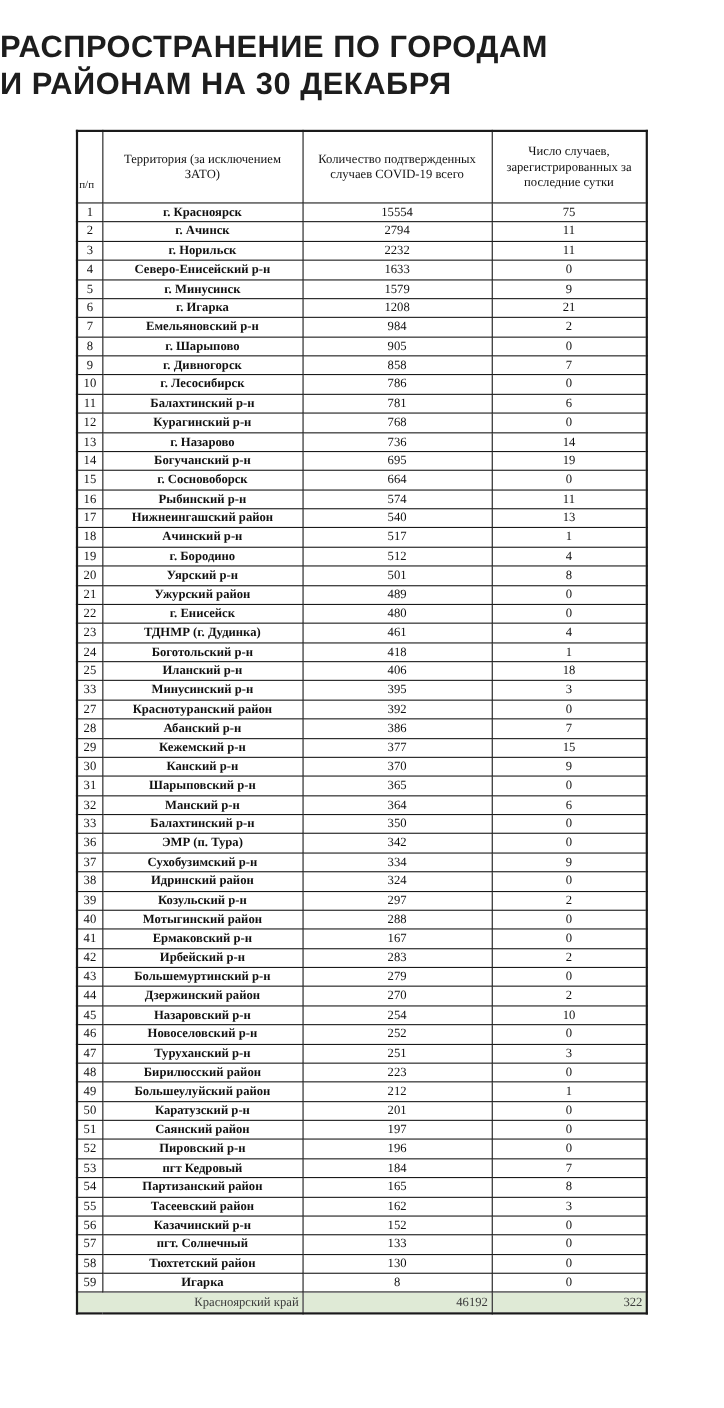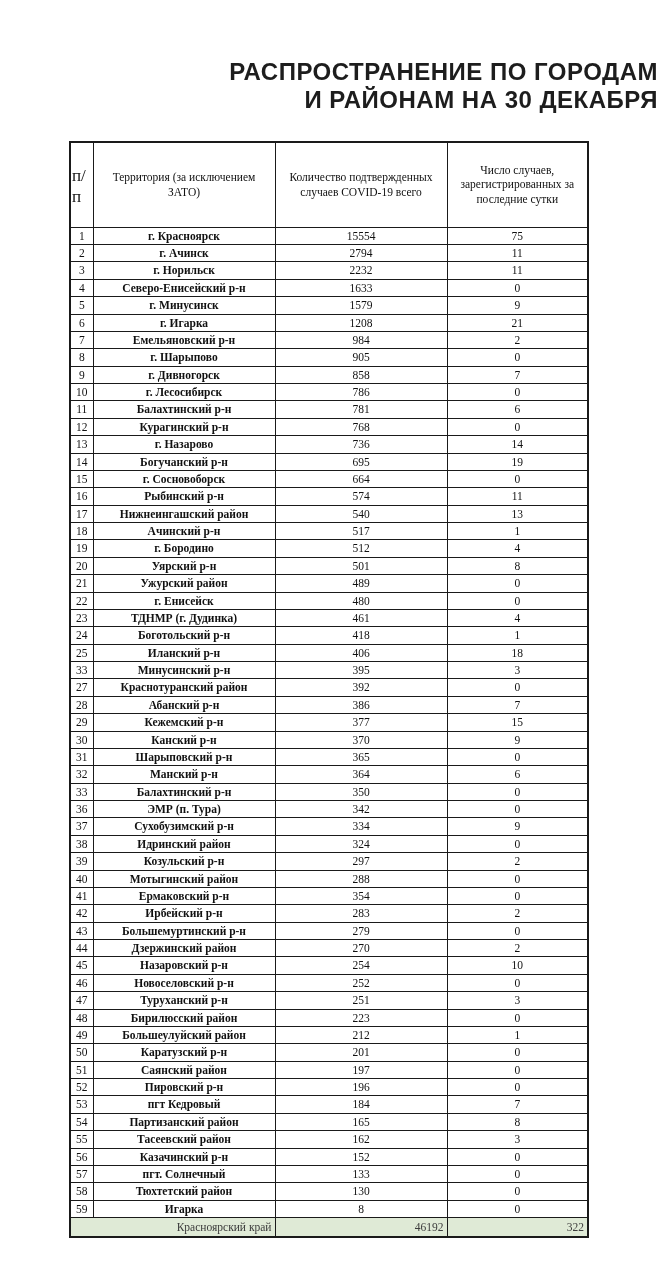--- a/index.html
+++ b/index.html
@@ -12,25 +12,25 @@
     color: #111;
     overflow: hidden;
   }
   .page {
     width: 658px;
     height: 1280px;
     box-sizing: border-box;
   }
   h1.title {
     margin: 0;
-    padding-top: 58px;
-    text-align: right;
+    padding-top: 26px;
+    text-align: left;
     font-family: "Liberation Sans", sans-serif;
     font-weight: 700;
-    font-size: 24px;
+    font-size: 28px;
     line-height: 1.18;
     letter-spacing: 0.5px;
     color: #1d1d1d;
   }
   table.covid {
     border-collapse: collapse;
     table-layout: fixed;
     width: 518px;
     margin: 26px auto 0 auto;
     border: 2px solid #1a1a1a;
@@ -48,23 +48,23 @@
     overflow: hidden;
     white-space: normal;
   }
   thead th {
     font-weight: 400;
     height: 46px;
     text-align: center;
   }
   thead th.h-num {
     text-align: left;
-    padding: 19px 1px;
+    padding: 9px 1px;
     vertical-align: bottom;
-    font-size: 17px;
+    font-size: 10px;
   }
   thead th.h-ter { text-align: center; }
   tbody td { text-align: center; height: 14.2px; }
   tbody td.c-num { font-weight: 400; }
   tbody td.c-ter { font-weight: 700; margin-left: 10px; }
   tfoot td {
     background: var(--total-bg, #dfead6);
     text-align: right;
     color: #3c3c3c;
     height: 16px;
@@ -320,21 +320,21 @@
         </tr>
         <tr>
           <td class="c-num">40</td>
           <td class="c-ter">Мотыгинский район</td>
           <td class="c-tot">288</td>
           <td class="c-day">0</td>
         </tr>
         <tr>
           <td class="c-num">41</td>
           <td class="c-ter">Ермаковский р-н</td>
-          <td class="c-tot">354</td>
+          <td class="c-tot">167</td>
           <td class="c-day">0</td>
         </tr>
         <tr>
           <td class="c-num">42</td>
           <td class="c-ter">Ирбейский р-н</td>
           <td class="c-tot">283</td>
           <td class="c-day">2</td>
         </tr>
         <tr>
           <td class="c-num">43</td>

